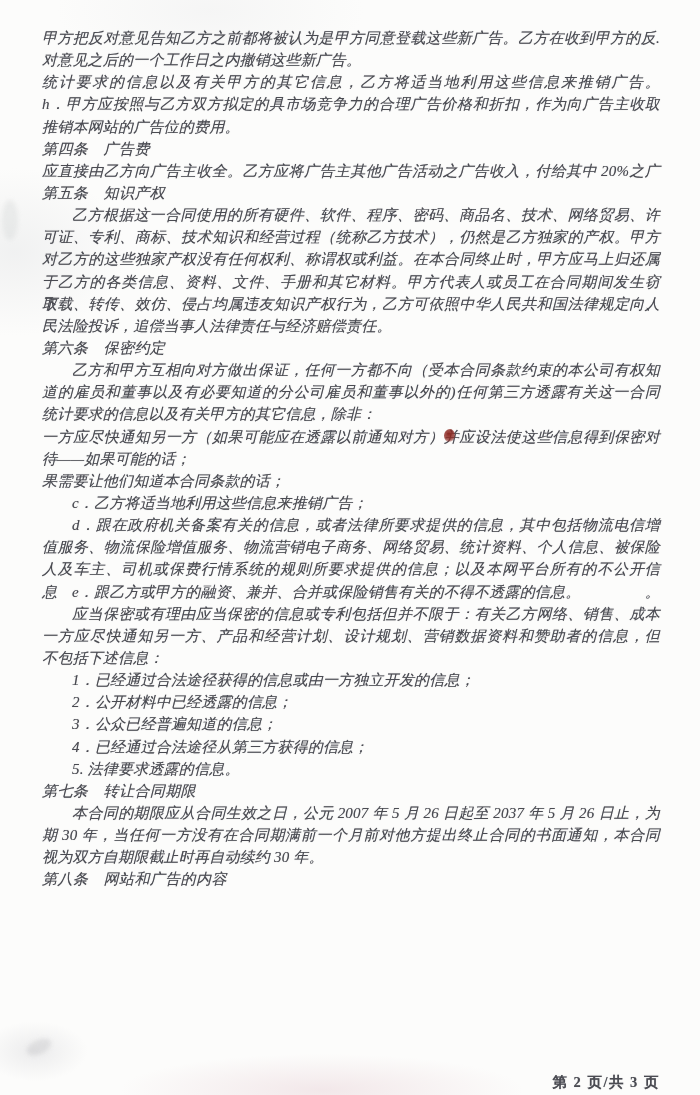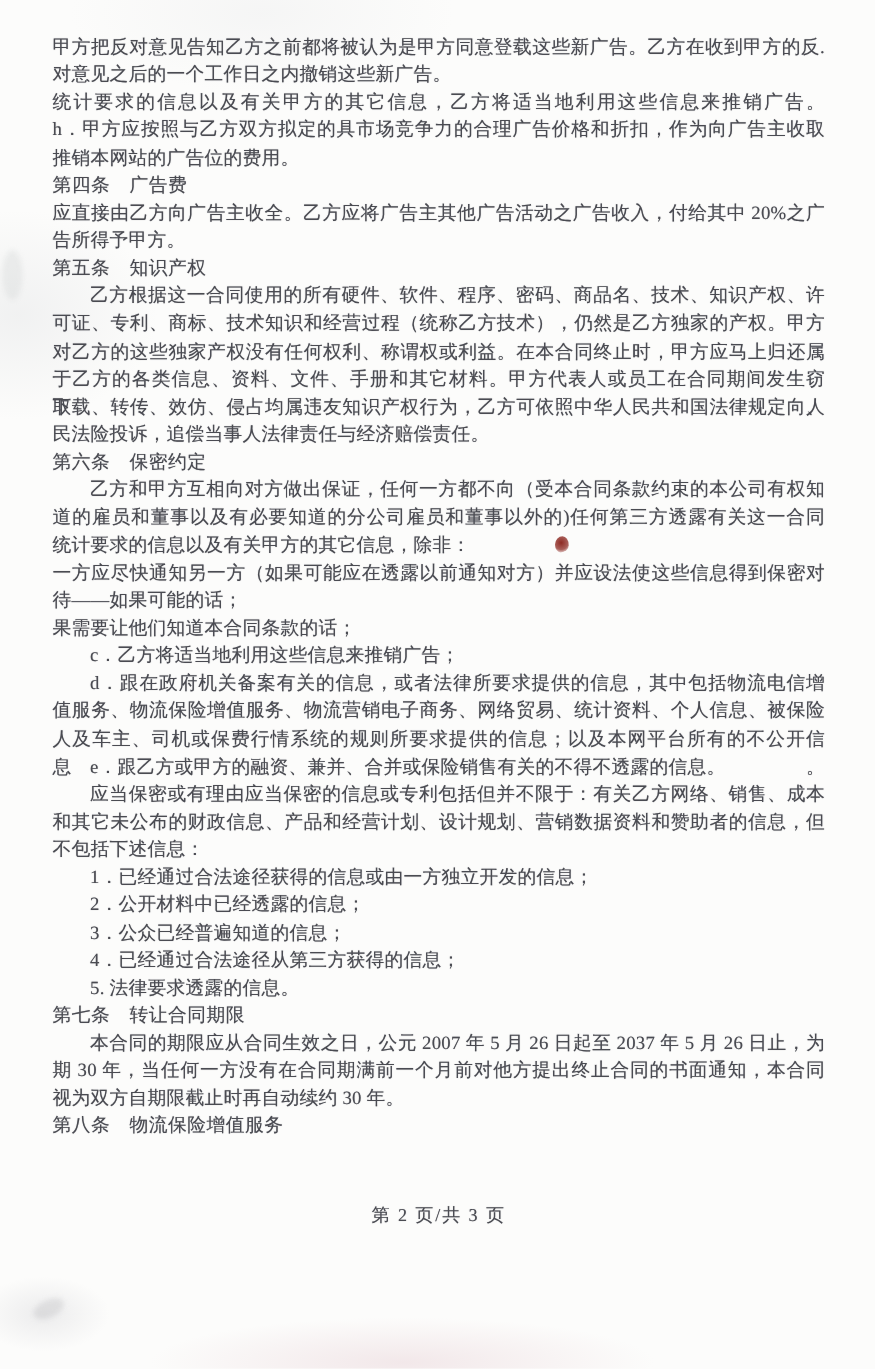--- a/index.html
+++ b/index.html
@@ -38,38 +38,40 @@
   .line {
     font-size: 15px;
     line-height: 22.15px;
     height: 22.15px;
     white-space: nowrap;
     overflow: visible;
     text-align: left;
     color: var(--ink);
     text-shadow: 0 0 0.7px rgba(72,74,82,0.55);
     letter-spacing: 0.2px;
+    font-style: italic;
   }
   .line.full {
     white-space: normal;
     text-align: justify;
     text-align-last: justify;
   }
   .line.indent { text-indent: 2em; }
   .line.header { letter-spacing: 0.4px; }
   .footer {
     position: absolute;
-    top: 963px;
+    top: 1073px;
     left: 42px;
     width: 618px;
-    text-align: center;
+    text-align: right;
     font-size: 14.5px;
     letter-spacing: 1.5px;
     color: var(--ink);
     text-shadow: 0 0 0.7px rgba(72,74,82,0.5);
+    font-weight: bold;
   }
   .red-mark {
     position: absolute;
     left: 444px;
     top: 429px;
     width: 11px;
     height: 13px;
     border-radius: 55% 45% 60% 40% / 50% 55% 45% 50%;
     background: radial-gradient(circle at 45% 40%, var(--red_mark) 0%, rgba(142,43,36,0.75) 55%, rgba(142,43,36,0.15) 85%, rgba(142,43,36,0) 100%);
     pointer-events: none;
@@ -95,51 +97,50 @@
 
 <div class="page">
   <div class="doc" id="doc-lines">
       <div class="line full">甲方把反对意见告知乙方之前都将被认为是甲方同意登载这些新广告。乙方在收到甲方的反.</div>
       <div class="line">对意见之后的一个工作日之内撤销这些新广告。</div>
       <div class="line full">统计要求的信息以及有关甲方的其它信息，乙方将适当地利用这些信息来推销广告。</div>
       <div class="line full">h．甲方应按照与乙方双方拟定的具市场竞争力的合理广告价格和折扣，作为向广告主收取</div>
       <div class="line">推销本网站的广告位的费用。</div>
       <div class="line header">第四条　广告费</div>
       <div class="line full">应直接由乙方向广告主收全。乙方应将广告主其他广告活动之广告收入，付给其中 20%之广</div>
-      <div class="line">告所得予甲方。</div>
       <div class="line header">第五条　知识产权</div>
-      <div class="line indent full">乙方根据这一合同使用的所有硬件、软件、程序、密码、商品名、技术、知识产权、许</div>
+      <div class="line indent full">乙方根据这一合同使用的所有硬件、软件、程序、密码、商品名、技术、网络贸易、许</div>
       <div class="line full">可证、专利、商标、技术知识和经营过程（统称乙方技术），仍然是乙方独家的产权。甲方</div>
       <div class="line full">对乙方的这些独家产权没有任何权利、称谓权或利益。在本合同终止时，甲方应马上归还属</div>
       <div class="line full">于乙方的各类信息、资料、文件、手册和其它材料。甲方代表人或员工在合同期间发生窃取、</div>
       <div class="line full">下载、转传、效仿、侵占均属违友知识产权行为，乙方可依照中华人民共和国法律规定向人</div>
       <div class="line">民法险投诉，追偿当事人法律责任与经济赔偿责任。</div>
       <div class="line header">第六条　保密约定</div>
       <div class="line indent full">乙方和甲方互相向对方做出保证，任何一方都不向（受本合同条款约束的本公司有权知</div>
       <div class="line full">道的雇员和董事以及有必要知道的分公司雇员和董事以外的)任何第三方透露有关这一合同</div>
       <div class="line">统计要求的信息以及有关甲方的其它信息，除非：</div>
       <div class="line full">一方应尽快通知另一方（如果可能应在透露以前通知对方）并应设法使这些信息得到保密对</div>
       <div class="line">待——如果可能的话；</div>
       <div class="line">果需要让他们知道本合同条款的话；</div>
       <div class="line indent">c．乙方将适当地利用这些信息来推销广告；</div>
       <div class="line indent full">d．跟在政府机关备案有关的信息，或者法律所要求提供的信息，其中包括物流电信增</div>
       <div class="line full">值服务、物流保险增值服务、物流营销电子商务、网络贸易、统计资料、个人信息、被保险</div>
       <div class="line full">人及车主、司机或保费行情系统的规则所要求提供的信息；以及本网平台所有的不公开信息。</div>
       <div class="line indent">e．跟乙方或甲方的融资、兼并、合并或保险销售有关的不得不透露的信息。</div>
       <div class="line indent full">应当保密或有理由应当保密的信息或专利包括但并不限于：有关乙方网络、销售、成本</div>
-      <div class="line full">和其它未公布的财政信息、产品和经营计划、设计规划、营销数据资料和赞助者的信息，但</div>
+      <div class="line full">一方应尽快通知另一方、产品和经营计划、设计规划、营销数据资料和赞助者的信息，但</div>
       <div class="line">不包括下述信息：</div>
       <div class="line indent">1．已经通过合法途径获得的信息或由一方独立开发的信息；</div>
       <div class="line indent">2．公开材料中已经透露的信息；</div>
       <div class="line indent">3．公众已经普遍知道的信息；</div>
       <div class="line indent">4．已经通过合法途径从第三方获得的信息；</div>
       <div class="line indent">5. 法律要求透露的信息。</div>
       <div class="line header">第七条　转让合同期限</div>
       <div class="line indent full">本合同的期限应从合同生效之日，公元 2007 年 5 月 26 日起至 2037 年 5 月 26 日止，为</div>
       <div class="line full">期 30 年，当任何一方没有在合同期满前一个月前对他方提出终止合同的书面通知，本合同</div>
       <div class="line">视为双方自期限截止时再自动续约 30 年。</div>
-      <div class="line header">第八条　物流保险增值服务</div>
+      <div class="line header">第八条　网站和广告的内容</div>
     </div>
   <div class="footer">第 2 页/共 3 页</div>
   <div class="red-mark"></div>
   <div class="smudge s1"></div>
   <div class="smudge s2"></div>
 </div>
 
 </body></html>

